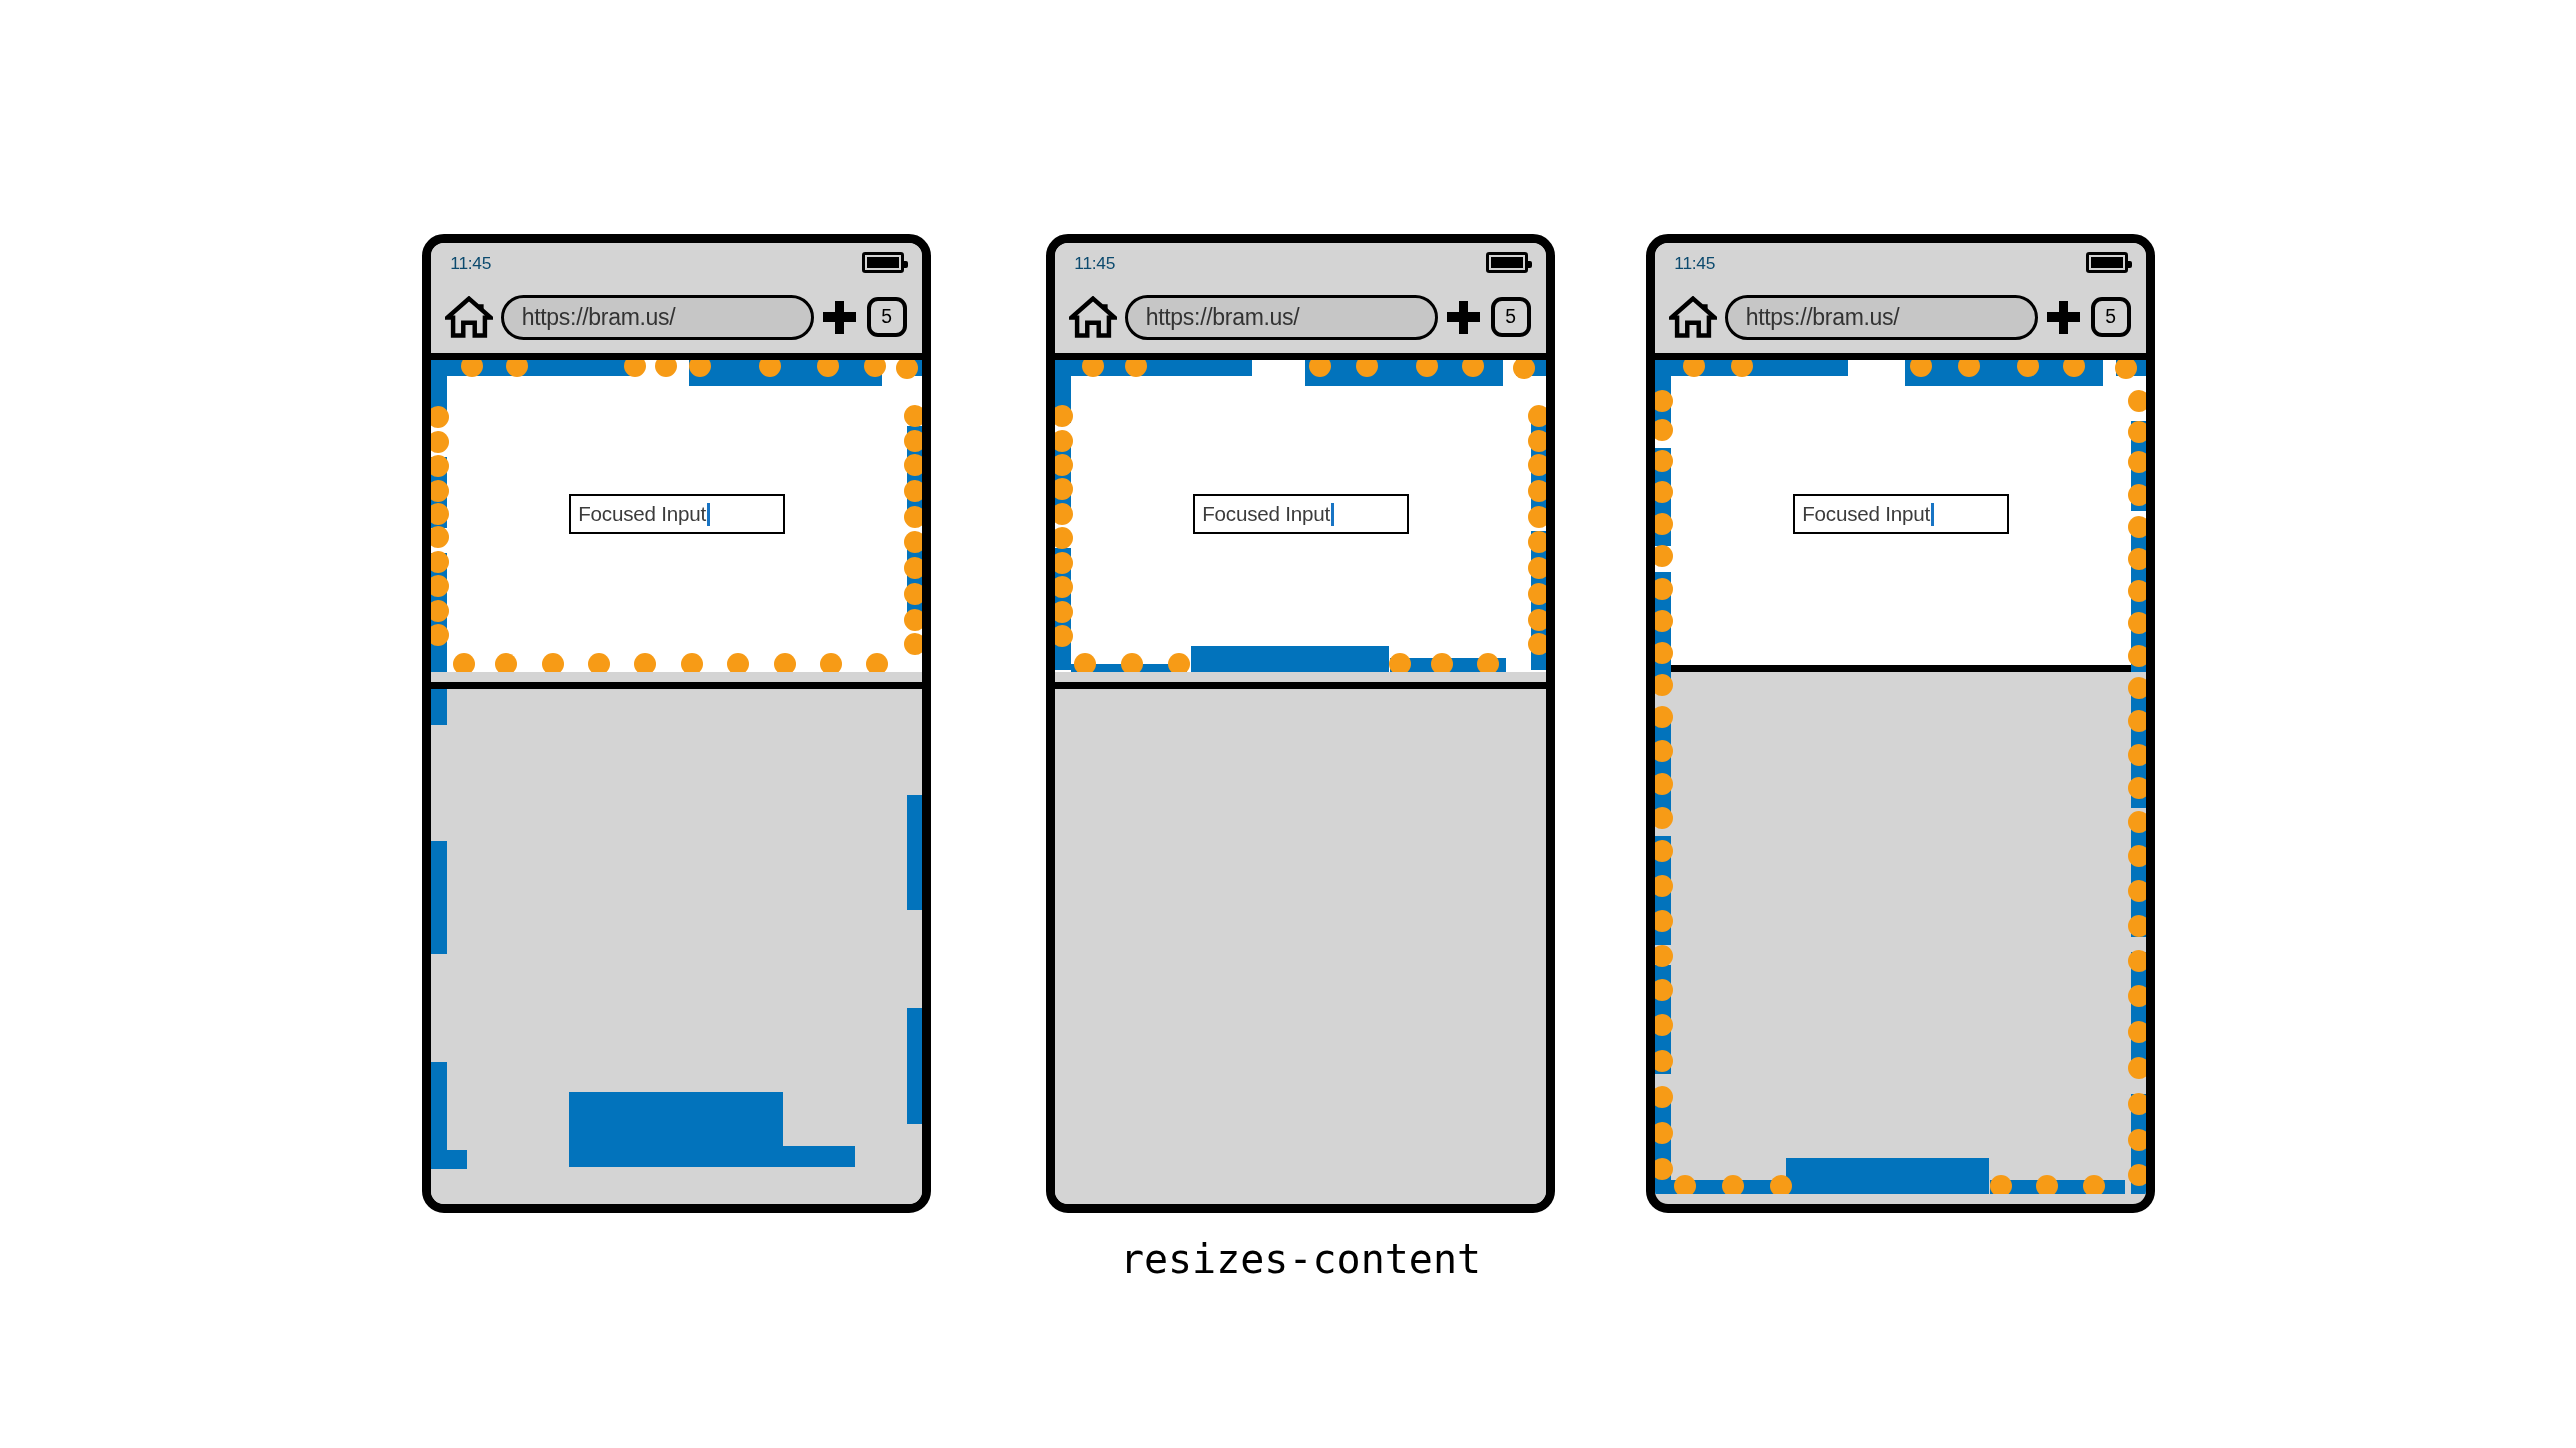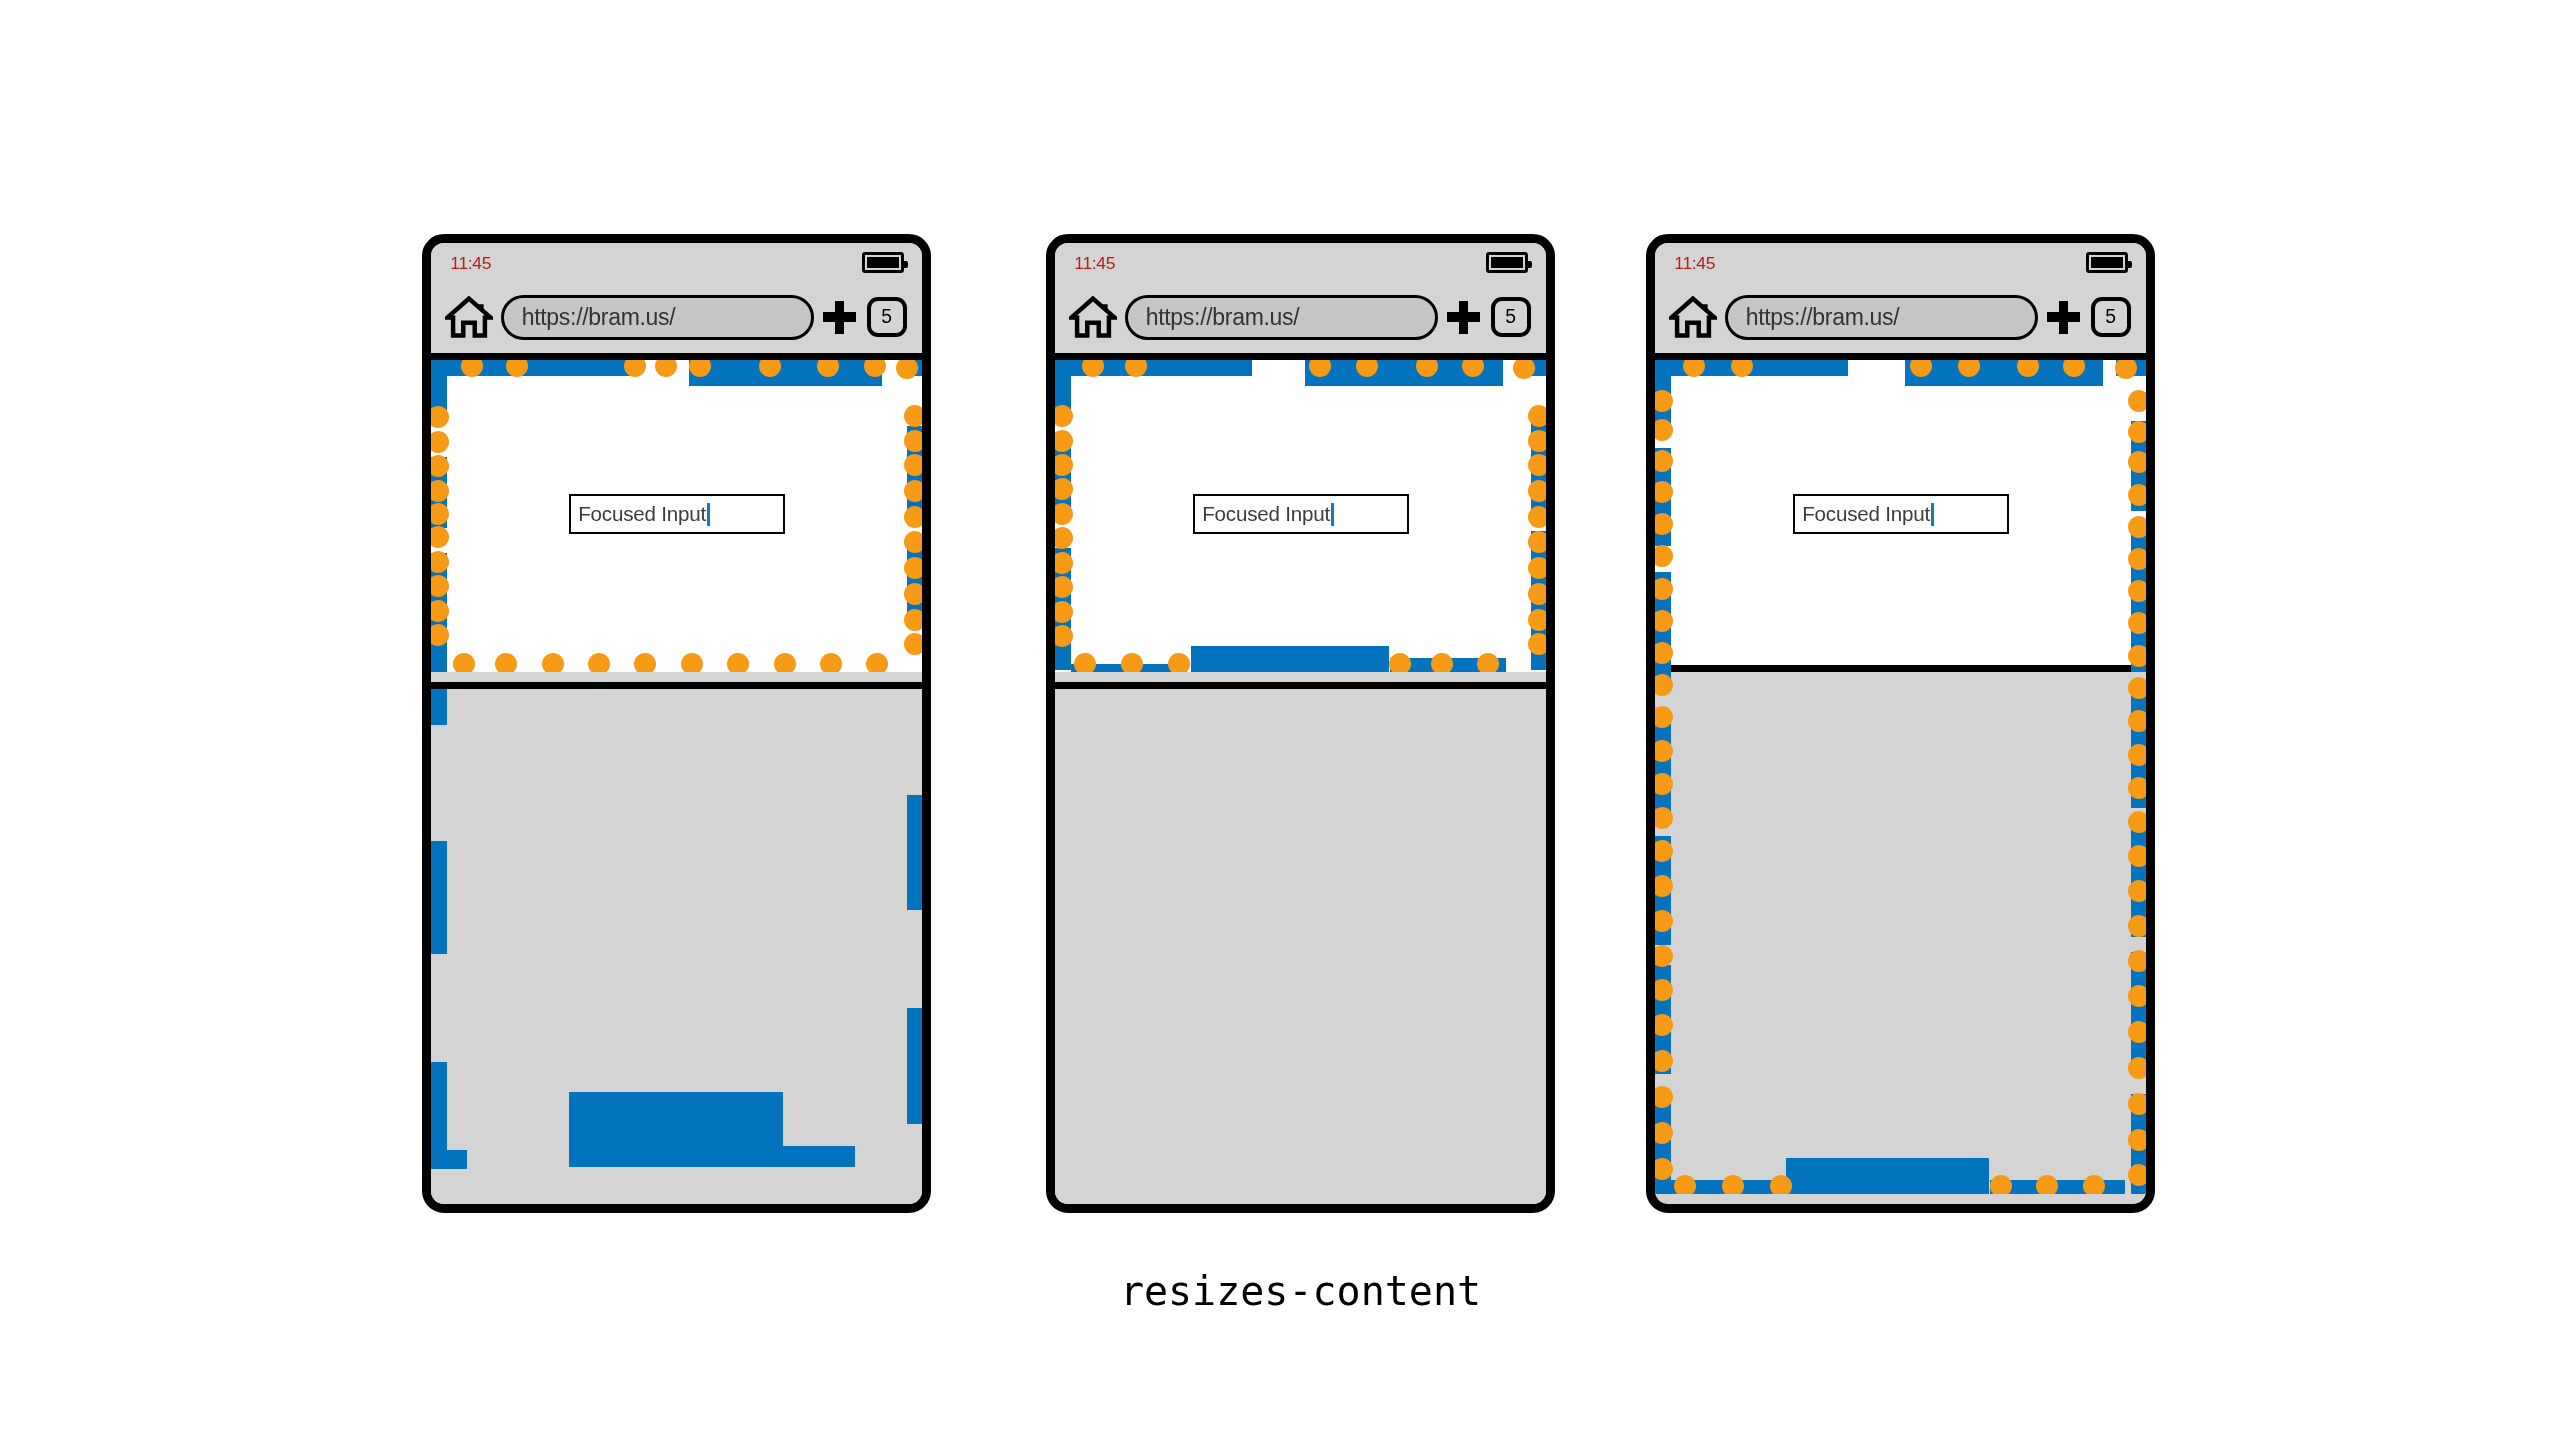--- a/index.html
+++ b/index.html
@@ -26,21 +26,21 @@
   
   .chrome{
     position:absolute;left:0;right:0;top:0;
     height:117px;
     background:#d4d4d4;
     box-sizing:border-box;
     border-bottom:7px solid #000000;
   }
   .status-time{
     position:absolute;left:19.3px;top:10.3px;
-    font-size:17.4px;color:#b91c1c;letter-spacing:-0.3px;
+    font-size:17.4px;color:#0c4a6e;letter-spacing:-0.3px;
   }
   .battery{
     position:absolute;right:18px;top:9px;
     width:42px;height:21px;
     border:3.2px solid #000;border-radius:3.2px;
     background:#d4d4d4;box-sizing:border-box;
   }
   .battery::before{
     content:"";position:absolute;left:1.9px;top:1.9px;right:1.9px;bottom:1.9px;
     background:#000;
@@ -426,16 +426,16 @@
       <div class="dot" style="left:381px;bottom:-2.6px;"></div>
       <div class="dot" style="left:428px;bottom:-2.6px;"></div>
 
       <div class="input-box" style="top:134px;">
         <span class="input-text">Focused Input</span>
           <span class="caret"></span>
       </div>
     </div>
   </div>
 
-  <div class="caption" style="left:1046px;top:1268px;width:509px;">resizes-content</div>
+  <div class="caption" style="left:1046px;top:1236px;width:509px;">resizes-content</div>
 
 </div>
 
 
 </body></html>

